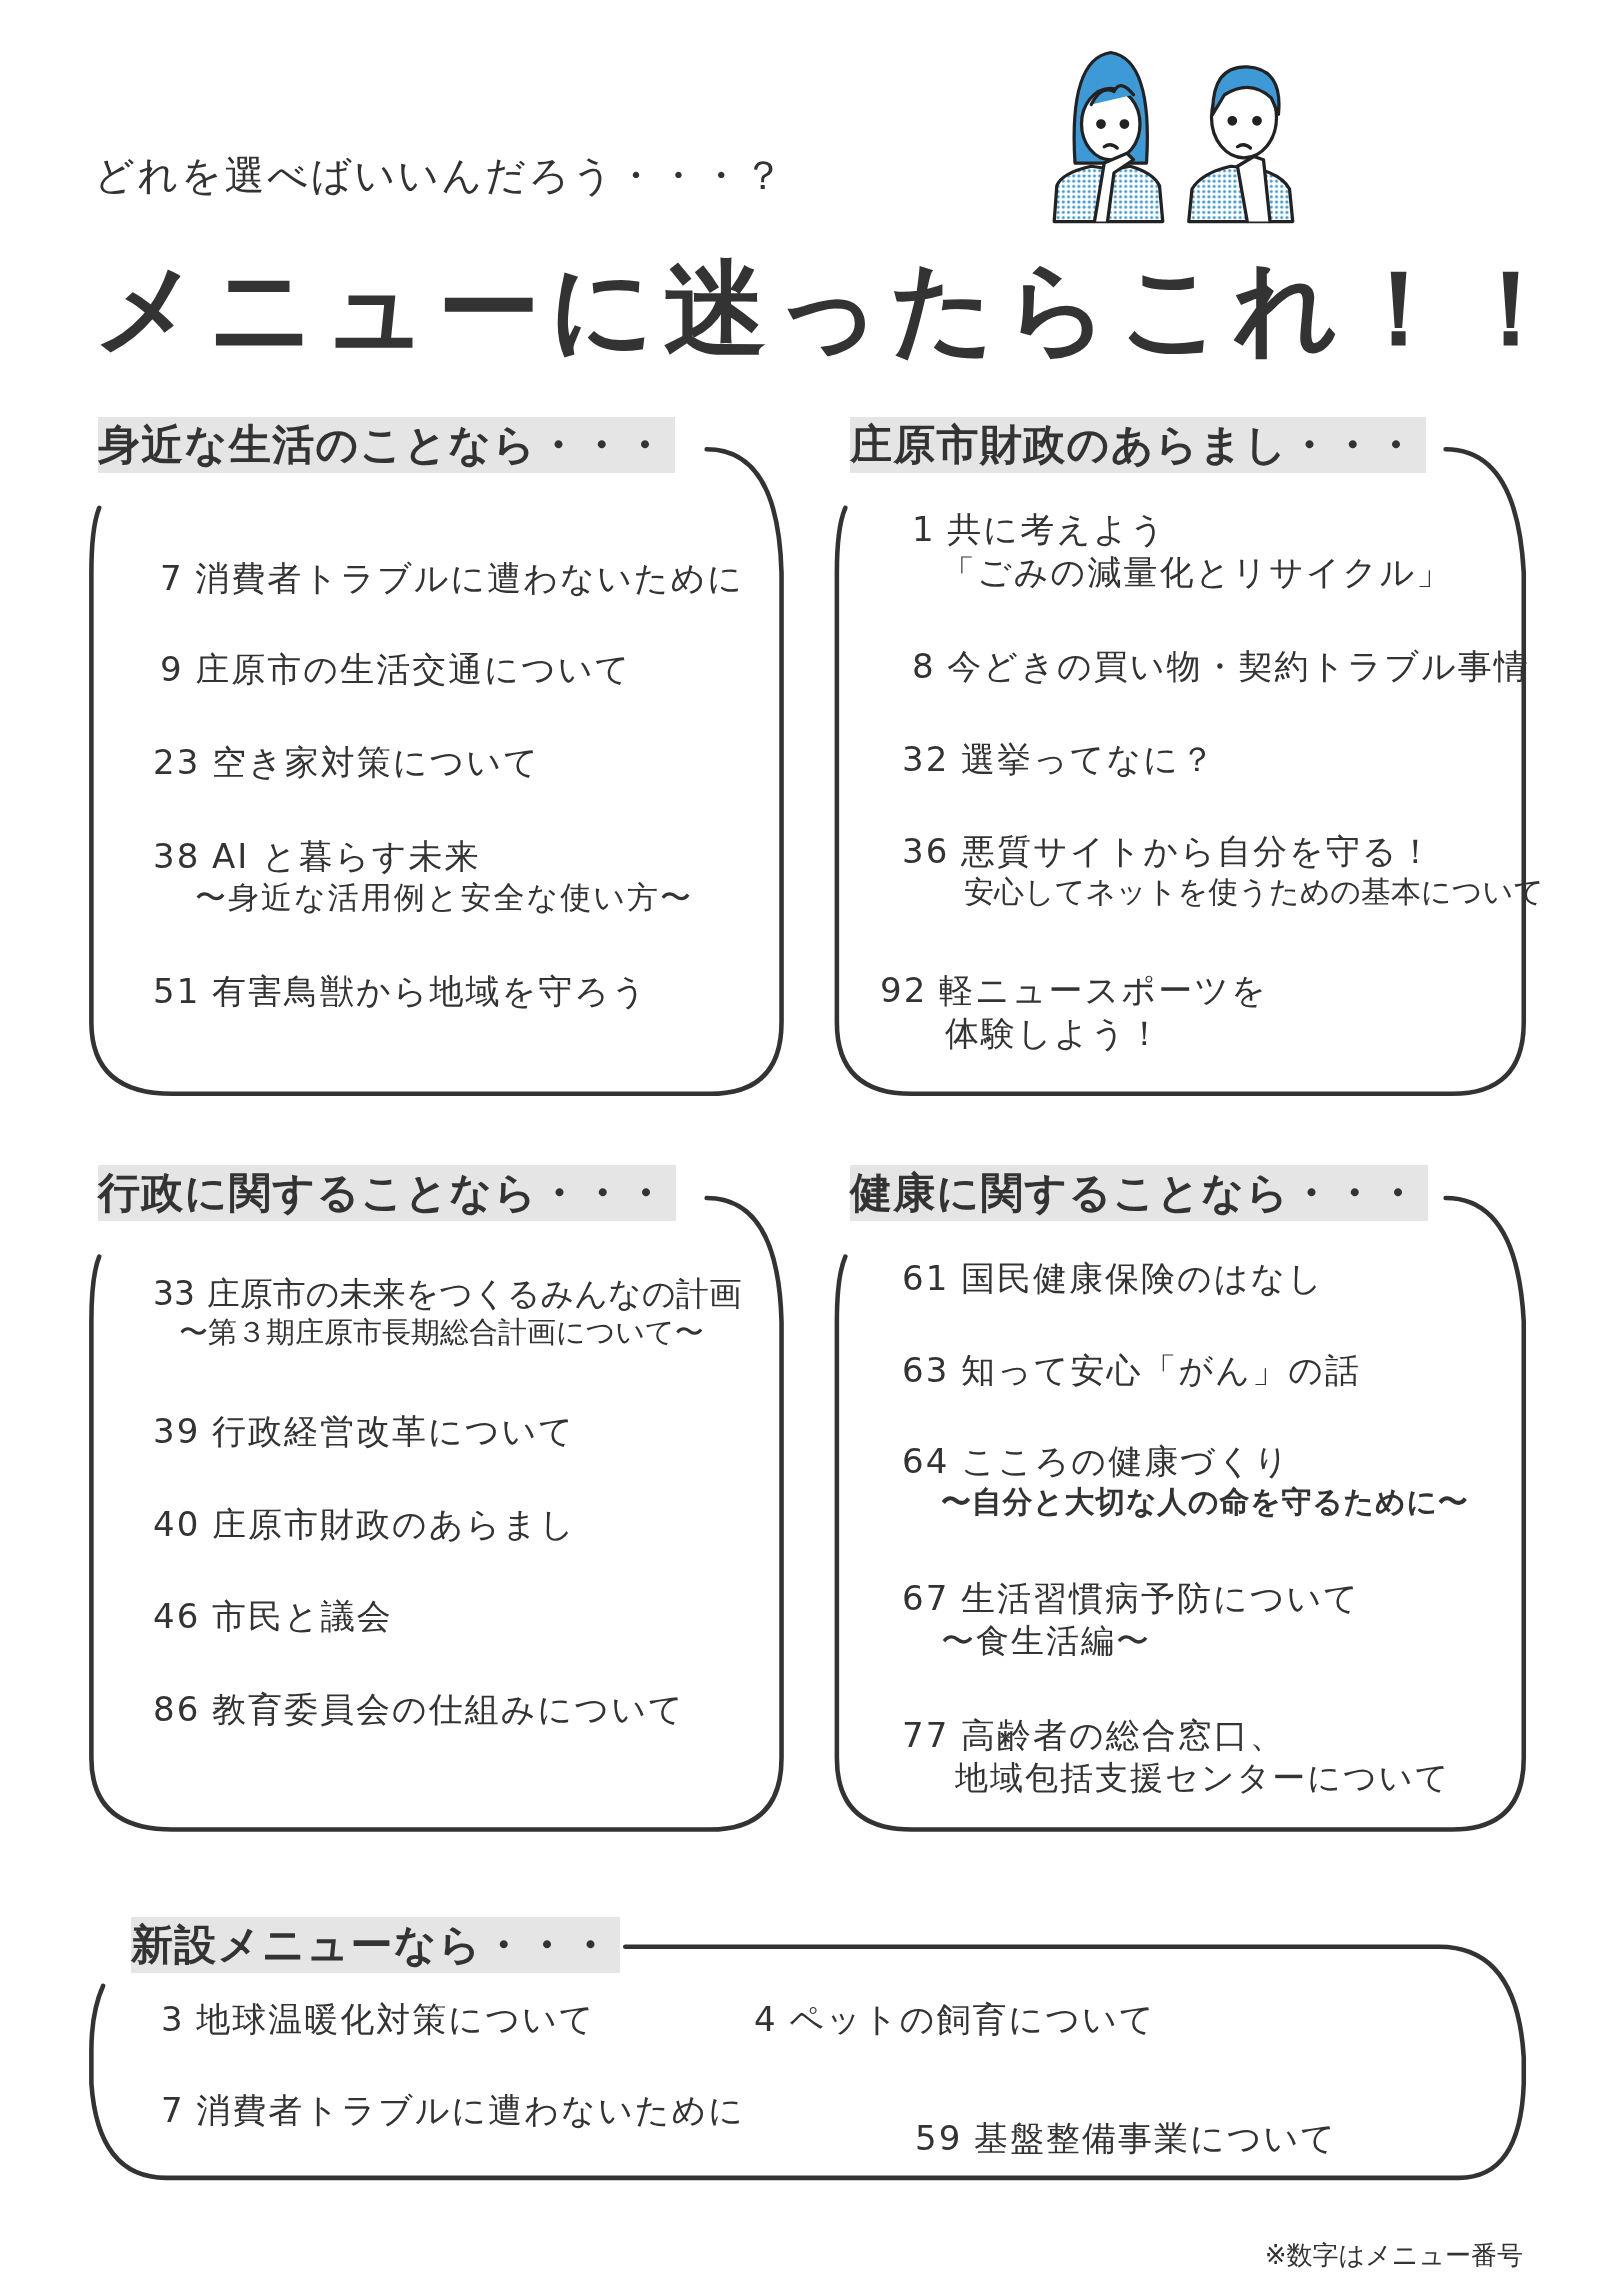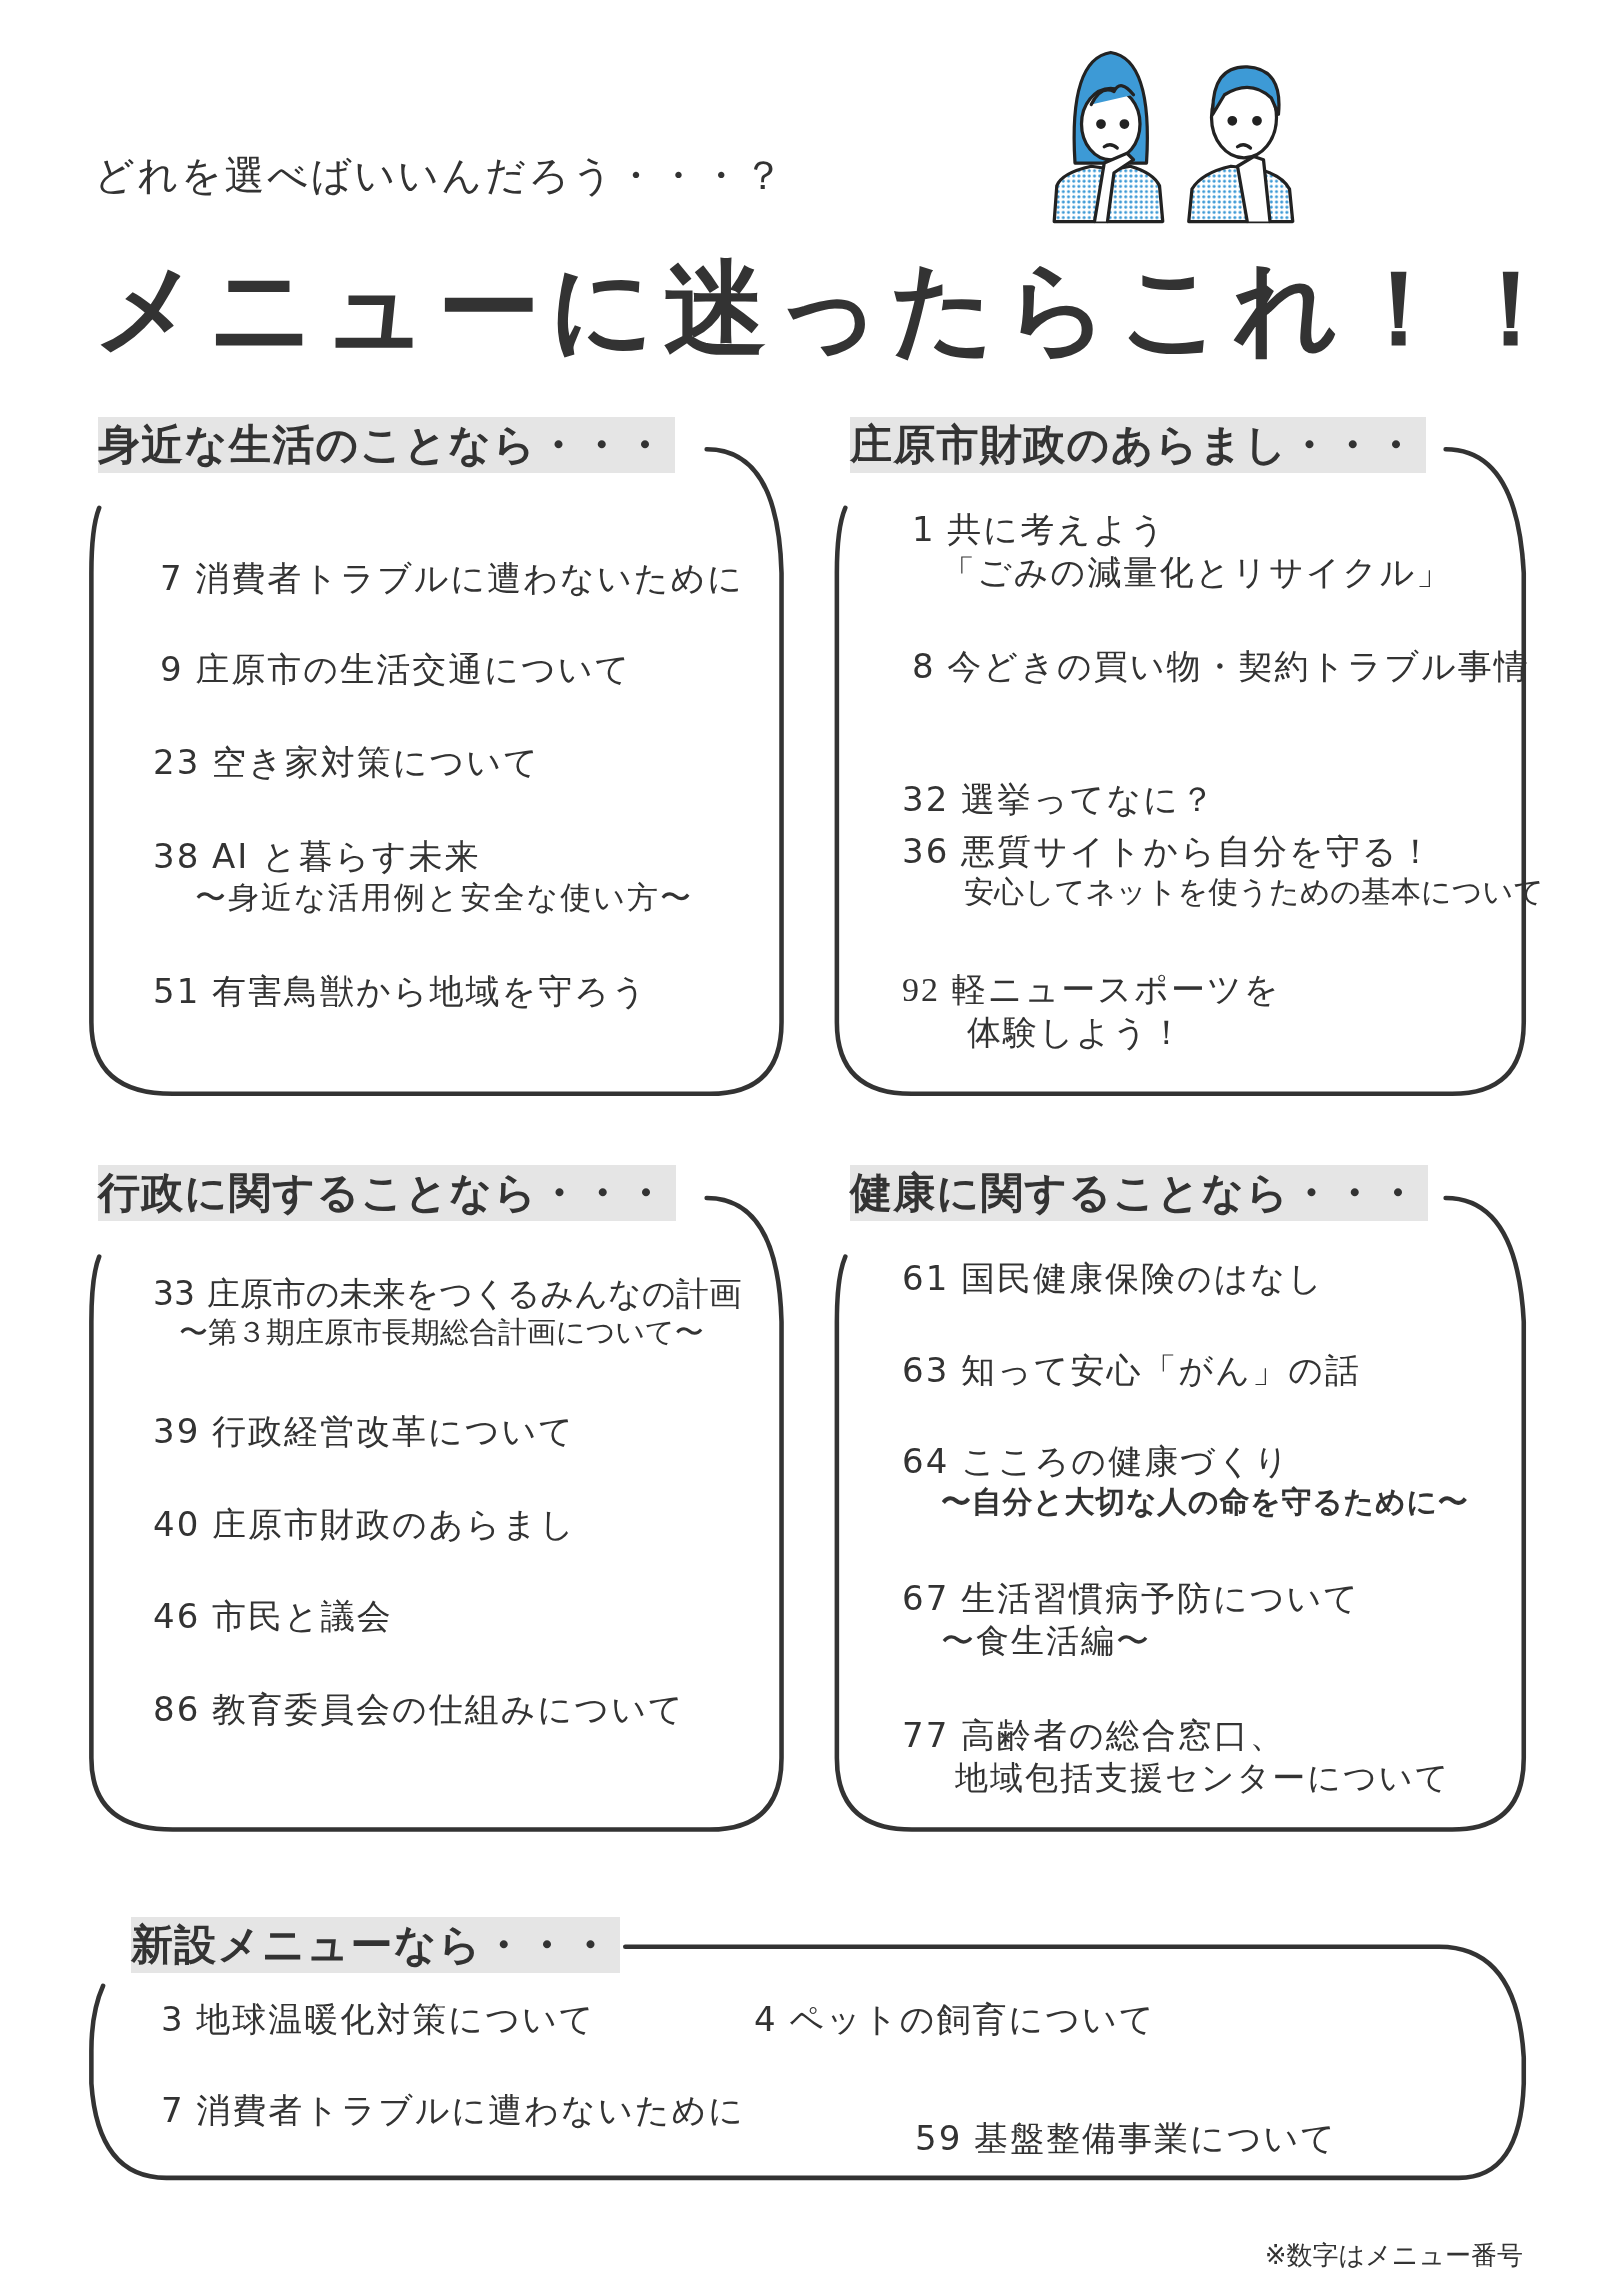--- a/index.html
+++ b/index.html
@@ -70,23 +70,23 @@
 <div class="abs heading" style="left:98px;top:417px;">身近な生活のことなら・・・</div>
 <div class="item" style="left:160px;top:557px;"><span class="num">7</span><span>消費者トラブルに遭わないために</span></div>
 <div class="item" style="left:160px;top:648px;"><span class="num">9</span><span>庄原市の生活交通について</span></div>
 <div class="item" style="left:153px;top:741px;"><span class="num">23</span><span>空き家対策について</span></div>
 <div class="item" style="left:153px;top:835px;"><span class="num">38</span><span>AI と暮らす未来</span><span class="sub" style="margin-left:42px;">〜身近な活用例と安全な使い方〜</span></div>
 <div class="item" style="left:153px;top:970px;"><span class="num">51</span><span>有害鳥獣から地域を守ろう</span></div>
 
 <div class="abs heading" style="left:850px;top:417px;">庄原市財政のあらまし・・・</div>
 <div class="item" style="left:912px;top:508px;"><span class="num">1</span><span>共に考えよう</span><span class="sub" style="margin-left:29px;font-size:34px;">「ごみの減量化とリサイクル」</span></div>
 <div class="item" style="left:912px;top:645px;"><span class="num">8</span><span>今どきの買い物・契約トラブル事情</span></div>
-<div class="item" style="left:902px;top:738px;margin-top:40px;"><span class="num">32</span><span>選挙ってなに？</span></div>
+<div class="item" style="left:902px;top:738px;"><span class="num">32</span><span>選挙ってなに？</span></div>
 <div class="item" style="left:902px;top:830px;"><span class="num">36</span><span>悪質サイトから自分を守る！</span><span class="sub" style="margin-left:62px;font-size:30px;letter-spacing:0;">安心してネットを使うための基本について</span></div>
-<div class="item" style="left:902px;top:969px;font-family:Liberation Serif, serif;"><span class="num">92</span><span>軽ニュースポーツを</span><span class="sub" style="margin-left:65px;font-size:34px;">体験しよう！</span></div>
+<div class="item" style="left:880px;top:969px;"><span class="num">92</span><span>軽ニュースポーツを</span><span class="sub" style="margin-left:65px;font-size:34px;">体験しよう！</span></div>
 
 <div class="abs heading" style="left:98px;top:1165px;">行政に関することなら・・・</div>
 <div class="item" style="left:153px;top:1273px;font-size:33px;letter-spacing:0;"><span class="num">33</span><span>庄原市の未来をつくるみんなの計画</span><span class="sub" style="margin-left:26px;font-size:29px;">〜第３期庄原市長期総合計画について〜</span></div>
 <div class="item" style="left:153px;top:1410px;"><span class="num">39</span><span>行政経営改革について</span></div>
 <div class="item" style="left:153px;top:1503px;"><span class="num">40</span><span>庄原市財政のあらまし</span></div>
 <div class="item" style="left:153px;top:1595px;"><span class="num">46</span><span>市民と議会</span></div>
 <div class="item" style="left:153px;top:1688px;"><span class="num">86</span><span>教育委員会の仕組みについて</span></div>
 
 <div class="abs heading" style="left:850px;top:1165px;">健康に関することなら・・・</div>
 <div class="item" style="left:902px;top:1257px;"><span class="num">61</span><span>国民健康保険のはなし</span></div>

